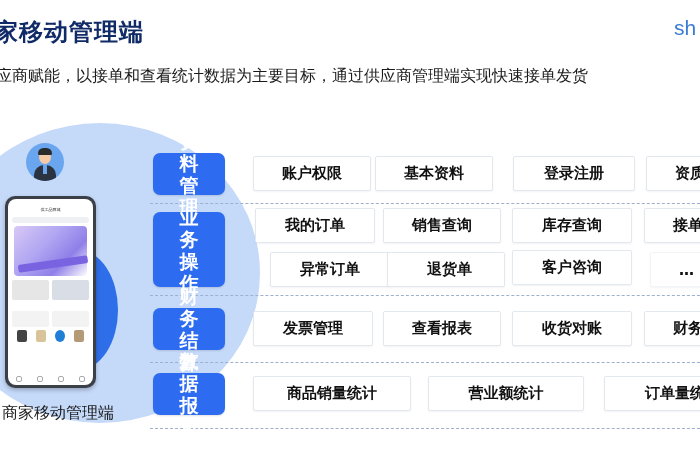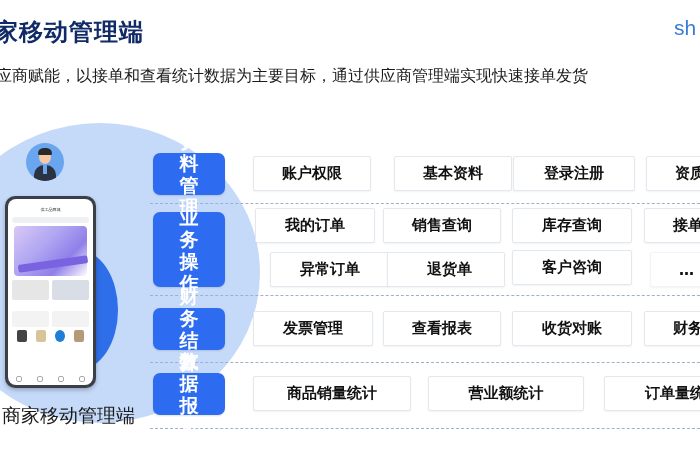--- a/index.html
+++ b/index.html
@@ -77,21 +77,21 @@
   .ps-g { flex: 1; height: 16px; background: #f3f3f3; border-radius: 2px; }
   .ps-icons { display: flex; justify-content: space-around; margin: 3px 4px; }
   .ps-i { width: 10px; height: 12px; border-radius: 2px; background: #444; }
   .ps-i.c2 { background: #d9c49a; }
   .ps-i.c3 { background: #1f7fd6; border-radius: 50%; }
   .ps-i.c4 { background: #b59a7a; }
   .ps-tab { position: absolute; left: 0; right: 0; bottom: 3px; display: flex; justify-content: space-around; }
   .ps-t { width: 6px; height: 6px; border: 1px solid #aaa; border-radius: 2px; }
 
   .phone-caption {
-    position: absolute; left: 2px; top: 403px; font-size: 19px; color: #1a1a1a; white-space: nowrap;
+    position: absolute; left: 2px; top: 403px; font-size: 16px; color: #1a1a1a; white-space: nowrap;
   }
 
   .divider {
     position: absolute; left: 150px; width: 560px; height: 0;
     border-top: 1.5px dashed #9fb0cc;
   }
 
   .cat {
     position: absolute; left: 153px; width: 72px;
     background: #2d6cf0; color: #fff; border-radius: 7px;
@@ -165,21 +165,21 @@
 <div class="divider" style="top:295px;"></div>
 <div class="divider" style="top:362px;"></div>
 <div class="divider" style="top:428px;"></div>
 
 <div class="cat" style="top:153px;height:42px;">
   <span>资料管理</span>
 </div>
 <div class="card" style="left:253px;top:156px;width:118px;">
     <span>账户权限</span>
   </div>
-<div class="card" style="left:394px;top:156px;width:118px;text-align:center;">
+<div class="card" style="left:375px;top:156px;width:118px;text-align:center;">
     <span>基本资料</span>
   </div>
 <div class="card" style="left:513px;top:156px;width:122px;">
     <span>登录注册</span>
   </div>
 <div class="card cut" style="left:646px;top:156px;width:80px;">
     <span>资质</span>
   </div>
 
 <div class="cat" style="top:212px;height:75px;">

